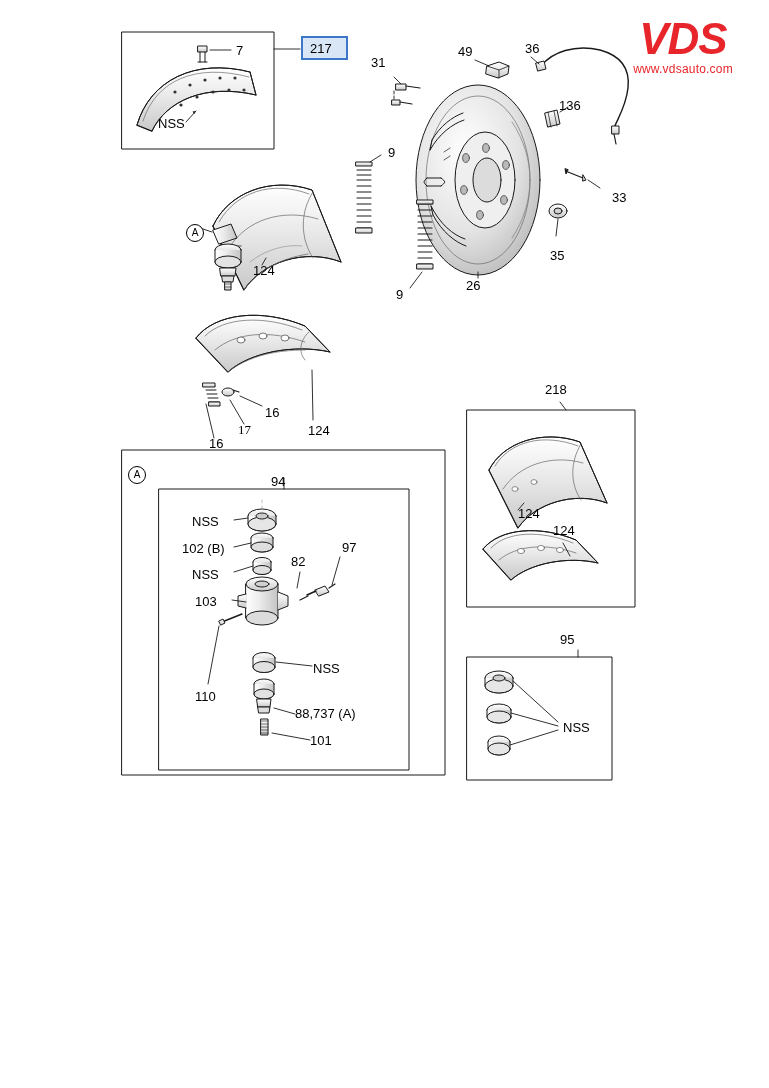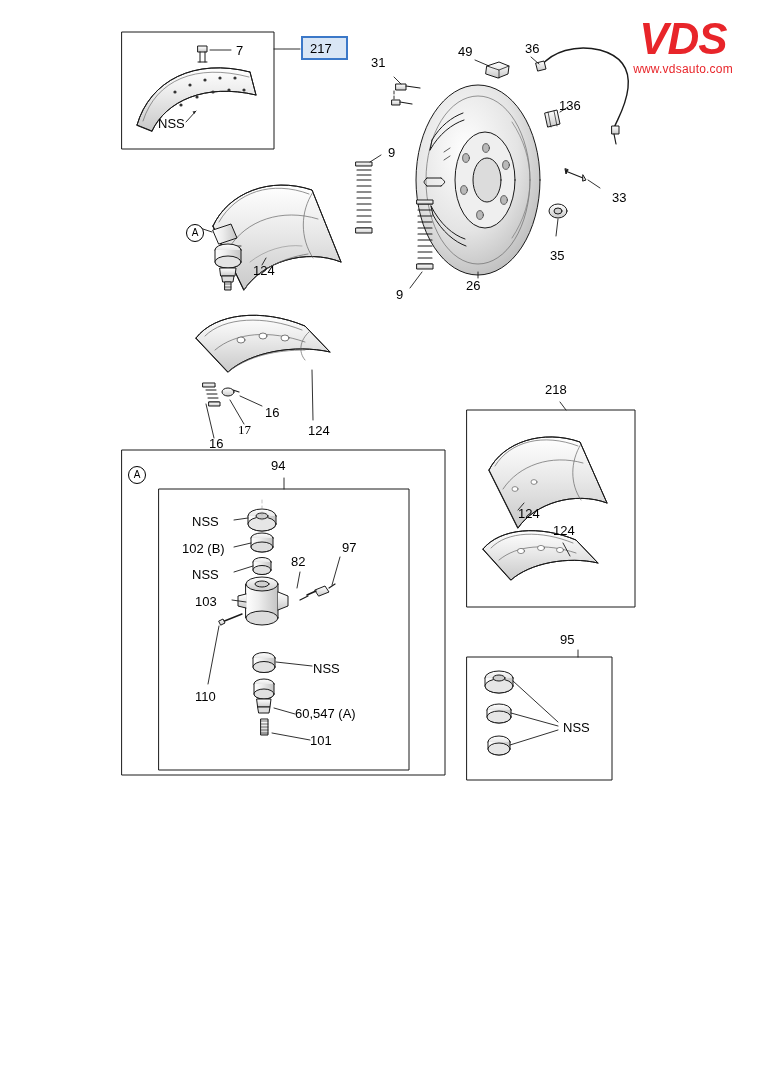--- a/index.html
+++ b/index.html
@@ -434,28 +434,28 @@
 <div class="lbl" style="left:253px; top:264px;">124</div>
 <div class="lbl" style="left:308px; top:424px;">124</div>
 <div class="lbl" style="left:265px; top:406px;">16</div>
 <div class="lbl" style="left:238px; top:423px;font-family:Liberation Serif, serif;">17</div>
 <div class="lbl" style="left:209px; top:437px;">16</div>
 <div class="lbl" style="left:545px; top:383px;">218</div>
 <div class="lbl" style="left:518px; top:507px;">124</div>
 <div class="lbl" style="left:553px; top:524px;">124</div>
 <div class="lbl" style="left:560px; top:633px;">95</div>
 <div class="lbl" style="left:563px; top:721px;">NSS</div>
-<div class="lbl" style="left:271px; top:459px;text-align:right;">94</div>
+<div class="lbl" style="left:271px; top:475px;text-align:right;">94</div>
 <div class="lbl" style="left:192px; top:515px;">NSS</div>
 <div class="lbl" style="left:182px; top:542px;">102 (B)</div>
 <div class="lbl" style="left:291px; top:555px;">82</div>
 <div class="lbl" style="left:326px; top:541px;margin-left:16px;">97</div>
 <div class="lbl" style="left:192px; top:568px;">NSS</div>
 <div class="lbl" style="left:195px; top:595px;">103</div>
 <div class="lbl" style="left:313px; top:662px;">NSS</div>
 <div class="lbl" style="left:195px; top:690px;">110</div>
-<div class="lbl" style="left:295px; top:707px;">60,547 (A)</div>
+<div class="lbl" style="left:295px; top:707px;">88,737 (A)</div>
 <div class="lbl" style="left:310px; top:734px;">101</div>
 
 <div class="logo">
   <div class="logo-text">VDS</div>
   <div class="logo-sub">www.vdsauto.com</div>
 </div>
 
 </body></html>

